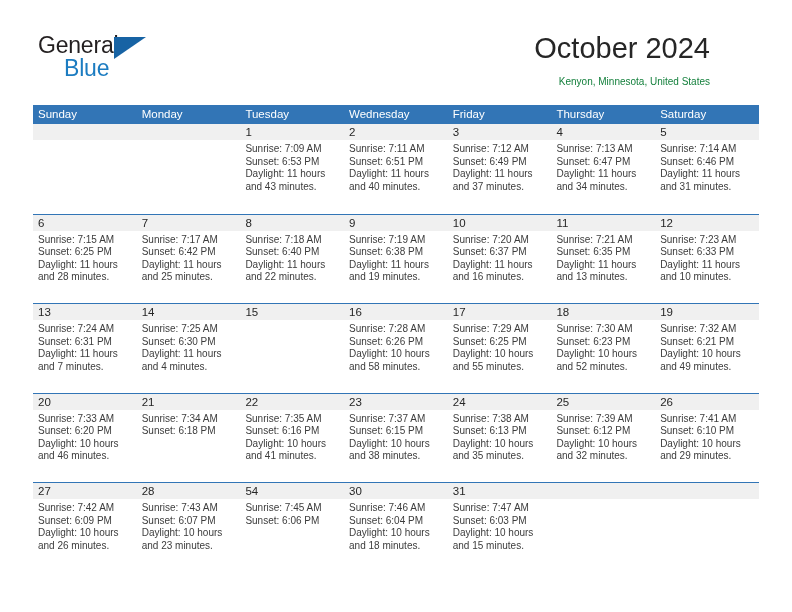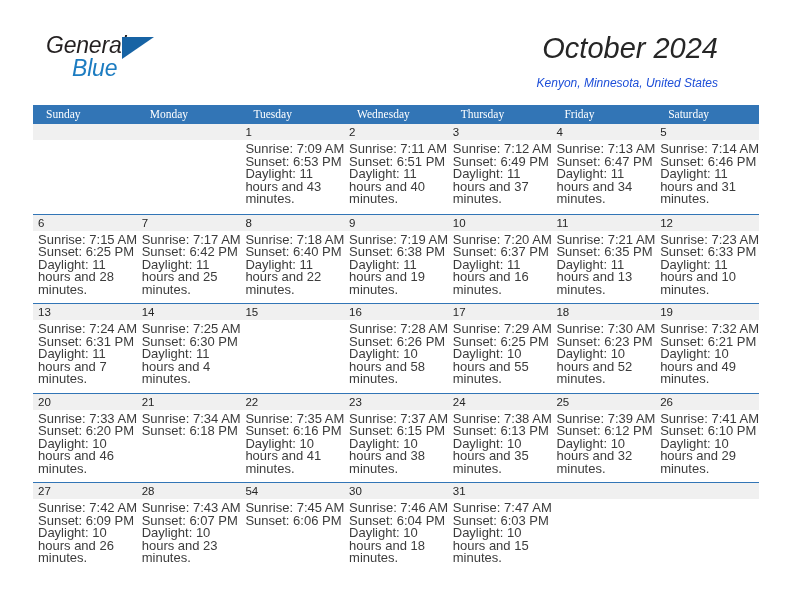--- a/index.html
+++ b/index.html
@@ -17,25 +17,24 @@
   .page {
     position: relative;
     width: 792px;
     height: 612px;
     box-sizing: border-box;
   }
 
   
   .header {
     position: absolute;
-    left: 12px;
+    left: 4px;
     top: 0;
     width: 742px;
     height: 100px;
-    font-style: italic;
   }
   .logo {
     position: absolute;
     left: 34px;
     top: 34px;
     width: 140px;
     height: 50px;
     line-height: 1;
   }
   .logo-row1 {
@@ -71,49 +70,48 @@
     top: 32px;
     font-size: 29px;
     color: #262626;
     text-align: center;
     white-space: nowrap;
   }
   .subtitle {
     position: absolute;
     right: 36px;
     top: 76px;
-    font-size: 12px;
-    color: #1d4ed8;
+    font-size: 10px;
+    color: #15803d;
     text-align: center;
     white-space: nowrap;
   }
 
   
   .calendar {
     position: absolute;
     left: 33px;
     top: 105px;
     width: 726px;
   }
   .cal-head {
     display: flex;
     background: #3275b6;
     height: 19px;
   }
   .cal-head .hcell {
     flex: 0 0 103.7px;
     width: 103.7px;
     box-sizing: border-box;
-    padding-left: 13px;
+    padding-left: 5px;
     color: #ffffff;
     font-size: 11.5px;
     line-height: 19px;
     white-space: nowrap;
     overflow: hidden;
-    font-family: Liberation Serif, serif;
   }
 
   .week {
     display: flex;
     border-top: 1.3px solid #3275b6;
     height: 89.5px;
     box-sizing: border-box;
   }
   .week.first {
     border-top: none;
@@ -140,21 +138,21 @@
     font-size: 11.5px;
     color: #262626;
     line-height: 15px;
     z-index: 2;
   }
   .cell-body {
     position: absolute;
     left: 5px;
     top: 19px;
     right: 3px;
-    font-size: 13px;
+    font-size: 10px;
     line-height: 12.6px;
     color: #3c3c3c;
   }
   .cell-body .line {
     white-space: nowrap;
   }
   .cell-body .dl {
     white-space: normal;
   }
 </style>
@@ -175,22 +173,22 @@
     <div class="subtitle">Kenyon, Minnesota, United States</div>
   </div>
 
   <div class="calendar">
 
     <div class="cal-head">
       <div class="hcell">Sunday</div>
       <div class="hcell">Monday</div>
       <div class="hcell">Tuesday</div>
       <div class="hcell">Wednesday</div>
+      <div class="hcell">Friday</div>
       <div class="hcell">Thursday</div>
-      <div class="hcell">Friday</div>
       <div class="hcell">Saturday</div>
     </div>
 
     <div class="week first">
       <div class="cell">
         <div class="daynum-band"></div>
         <div class="daynum"></div>
         <div class="cell-body">
           <div class="line"></div>
           <div class="line"></div>

